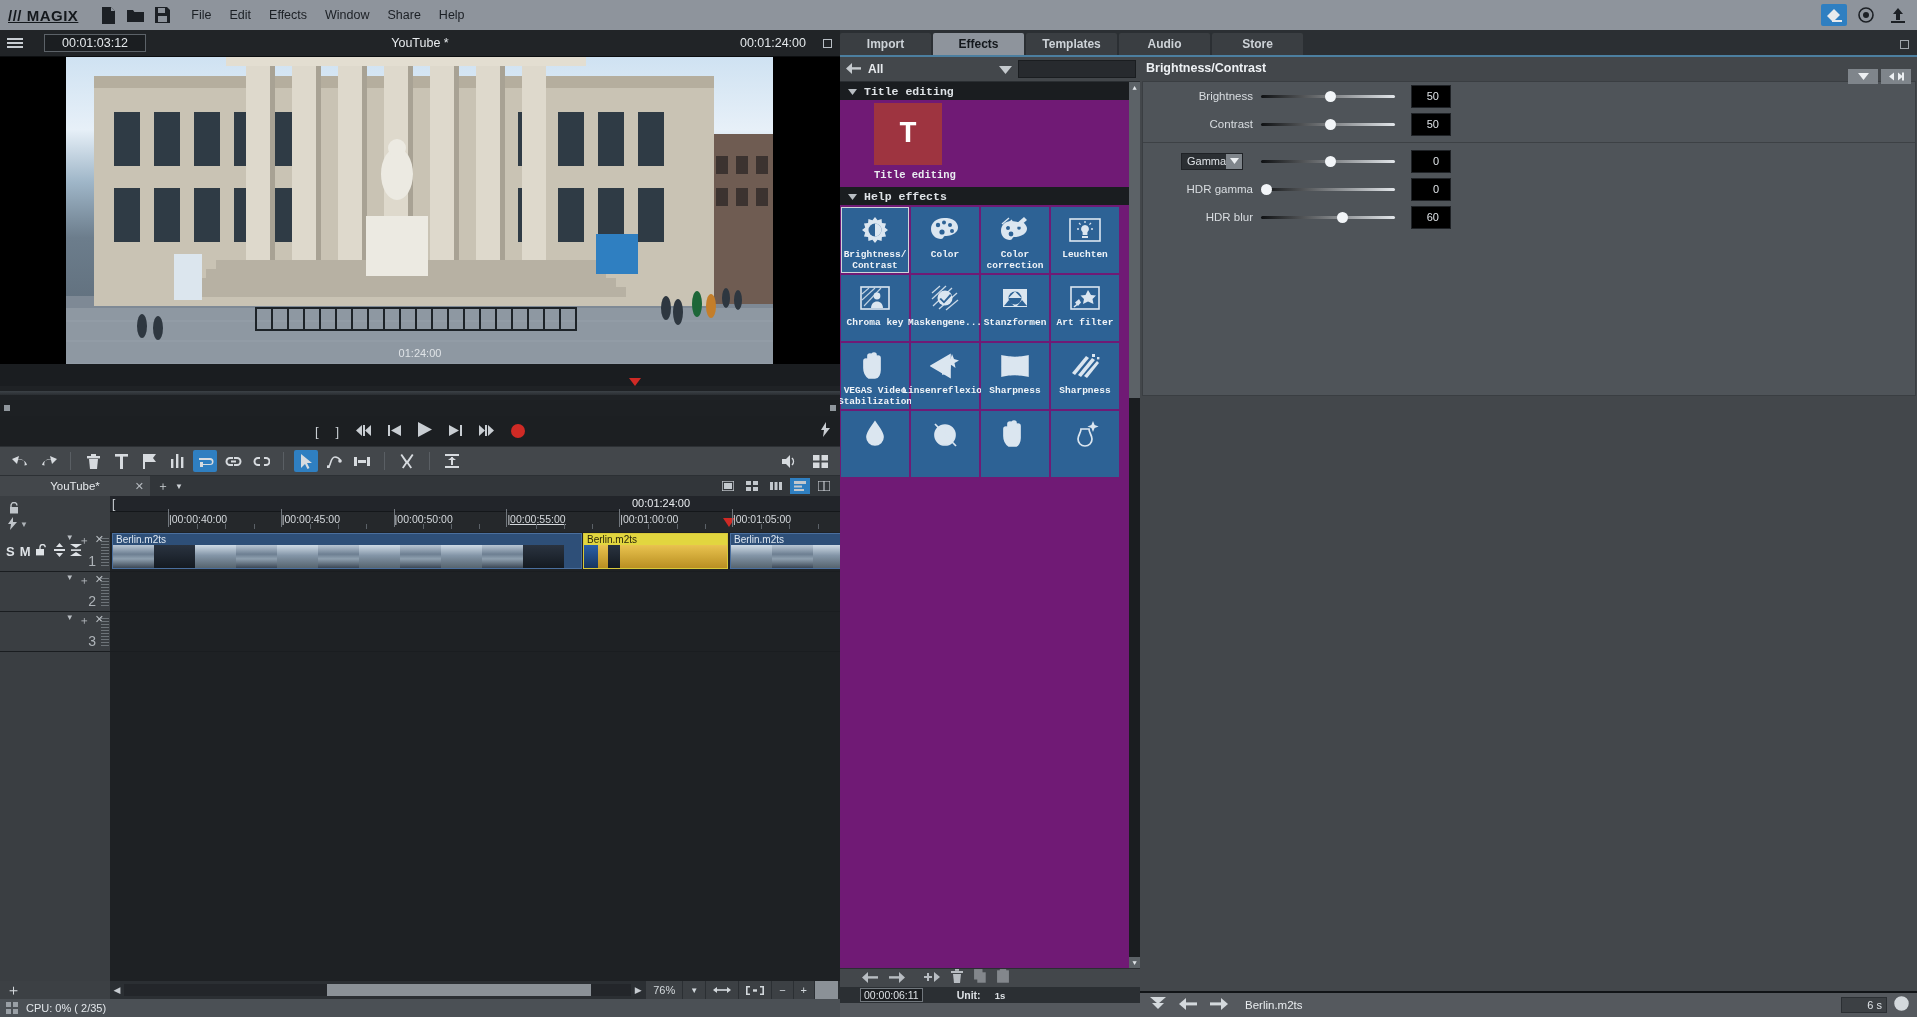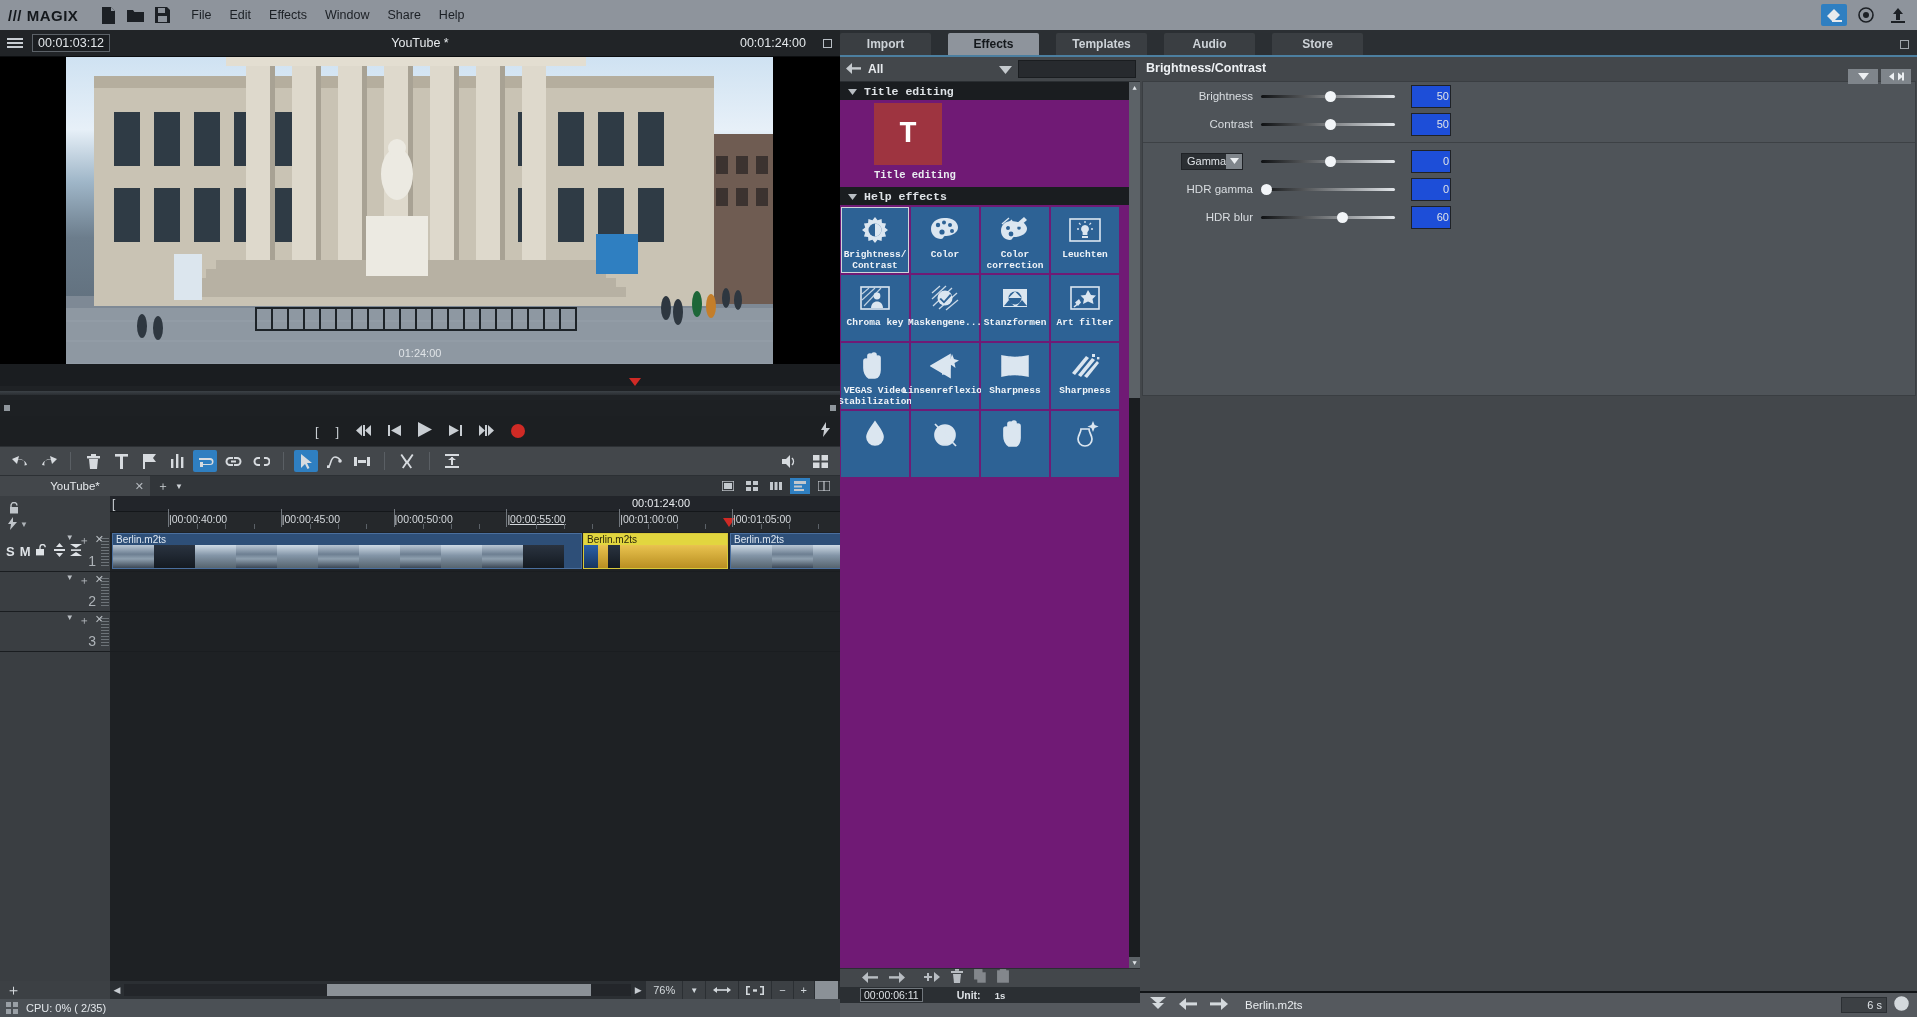--- a/index.html
+++ b/index.html
@@ -3,42 +3,42 @@
 <meta charset="utf-8">
 <style>
   * { box-sizing: border-box; margin:0; padding:0; }
   html,body { width:1917px; height:1017px; overflow:hidden; background:#2b2f33;
     font-family:"Liberation Sans", sans-serif; color:#d2d6da; }
   body { display:flex; flex-direction:column; }
 
   
   #titlebar { height:30px; background:#8e949c; display:flex; align-items:center;
     padding:0 8px; flex:0 0 30px; position:relative; }
-  #logo { font-weight:bold; font-size:15px; color:#14181c; letter-spacing:.5px; margin-right:18px; }
+  #logo { font-weight:bold; font-size:15px; color:#14181c; letter-spacing:.5px; margin-right:18px;text-decoration:underline; }
   .tb-ico { width:24px; height:24px; display:flex; align-items:center; justify-content:center; margin-right:3px; }
   .tb-ico svg { fill:#1c2025; }
   #menu { display:flex; margin-left:14px; gap:18px; }
   #menu span { font-size:12.5px; color:#1b1f24; }
   #tb-right { position:absolute; right:6px; top:0; height:30px; display:flex; align-items:center; gap:6px; }
   .tb-btn { width:26px; height:22px; display:flex; align-items:center; justify-content:center; border-radius:2px; }
   .tb-btn.blue { background:#2f7fc1; }
   .tb-btn svg { fill:#e7eaed; }
 
   
   #body { flex:1 1 auto; display:flex; min-height:0; }
   #left { width:840px; flex:0 0 840px; display:flex; flex-direction:column; background:#17191c; }
   #right { flex:1 1 auto; display:flex; flex-direction:column; background:#43474b; min-width:0; }
 
   
   #pv-head { height:27px; background:#212427; display:flex; align-items:center;
     position:relative; flex:0 0 27px; border-bottom:1px solid #0c0e10; }
   #pv-burger { width:30px; display:flex; align-items:center; justify-content:center; }
   #pv-burger svg { fill:#c9ced3; }
   #pv-tc { border:1px solid #5c6268; background:#1b1e21; color:#e3e7ea;
-    font-size:12.5px; padding:1px 5px; margin-left:2px; font-family:"Liberation Sans",sans-serif; }
+    font-size:12.5px; padding:1px 17px; margin-left:14px; font-family:"Liberation Sans",sans-serif; }
   #pv-title { position:absolute; left:0; right:0; text-align:center; font-size:12.5px; color:#e8ebee; }
   #pv-tcend { position:absolute; right:34px; font-size:12.5px; color:#e3e7ea; }
   #pv-max { position:absolute; right:8px; width:9px; height:9px; border:1.5px solid #b9bfc5; }
 
   #pv-stage { flex:1 1 auto; background:#000; position:relative; overflow:hidden; }
   #pv-video { position:absolute; left:66px; top:0; width:707px; height:100%;
     background:linear-gradient(#cfe2f2 0%,#e7f0f8 22%,#9fb6c8 38%,#6c7d8c 55%,#55626e 100%); }
   #pv-scrub { position:absolute; left:0; right:0; bottom:0; height:22px; background:#1a1d20; }
   #pv-sctxt { position:absolute; left:50%; transform:translateX(-50%); top:-17px;
     font-size:11px; color:#dfe3e7; }
@@ -136,21 +136,21 @@
     background:#3c4044; border-left:1px solid #2b2f33; font-size:11px; color:#d3d8dc; }
 
   
   #status { height:18px; flex:0 0 18px; background:#4b5055; display:flex; align-items:center;
     padding:0 6px; gap:8px; font-size:11px; color:#e2e6ea; }
   #st-dots { display:grid; grid-template-columns:5px 5px; gap:2px; }
   #st-dots i { width:5px; height:5px; background:#9aa0a6; display:block; }
 
   
   #mp-tabs { height:25px; flex:0 0 25px; background:#2b2f33; display:flex; align-items:stretch;
-    gap:17px; padding-top:3px; }
+    gap:2px; padding-top:3px; }
   .mtab { width:91px; display:flex; align-items:center; justify-content:center; font-size:12px;
     font-weight:bold; background:#3a3e42; color:#cdd2d7; border-radius:2px 2px 0 0; }
   .mtab.act { background:#8e949c; color:#14181c; }
   #mp-maxi { margin-left:auto; display:flex; align-items:center; padding-right:8px; }
   #mp-maxi .sq { width:9px; height:9px; border:1.5px solid #9fa5ab; }
 
   #rsplit { flex:1 1 auto; display:flex; min-height:0; border-top:2px solid #4c7fa0; }
   #rleft { width:300px; flex:0 0 300px; display:flex; flex-direction:column; background:#1e2124; }
   #rright { flex:1 1 auto; background:#43474b; display:flex; flex-direction:column; min-width:0; }
 
@@ -215,23 +215,23 @@
   #redbox { position:absolute; left:38px; top:5px; width:215px; height:46px;
     border:5px solid #ee1d1d; border-radius:11px; pointer-events:none; }
   #cursor { position:absolute; left:200px; top:28px; }
   .prow { height:28px; display:flex; align-items:center; }
   .prow .lb { width:118px; text-align:right; font-size:11.5px; color:#d9dde1; padding-right:8px; }
   .prow .sl { width:134px; height:16px; position:relative; }
   .prow .sl .tr { position:absolute; left:0; right:0; top:7px; height:3px;
     background:linear-gradient(90deg,#0f1113,#e2e6ea); border-radius:2px; }
   .prow .sl .kn { position:absolute; top:3px; width:11px; height:11px; border-radius:50%;
     background:#f2f5f8; }
-  .prow .vv { width:40px; height:23px; margin-left:16px; background:#1d4ed8;
+  .prow .vv { width:40px; height:23px; margin-left:16px; background:#000000;
     border:1px solid #1f2226; font-size:11px; color:#dfe3e7; display:flex;
-    align-items:center; justify-content:flex-end; padding-right:1px; }
+    align-items:center; justify-content:flex-end; padding-right:11px; }
   .pdiv { height:1px; background:#3d4145; margin:4px 0; }
   #gamma-sel { width:62px; height:17px; background:#2b2f33; border:1px solid #1f2226;
     display:flex; align-items:center; margin-left:38px; }
   #gamma-sel .t { flex:1 1 auto; font-size:11px; color:#dfe3e7; padding-left:5px; }
   #gamma-sel .d { width:16px; height:15px; background:#7f858b; display:flex;
     align-items:center; justify-content:center; }
   #gamma-sel .d svg { fill:#eceff2; }
 
   
   #rbot { height:26px; flex:0 0 26px; background:#55595e; display:flex; align-items:center;

